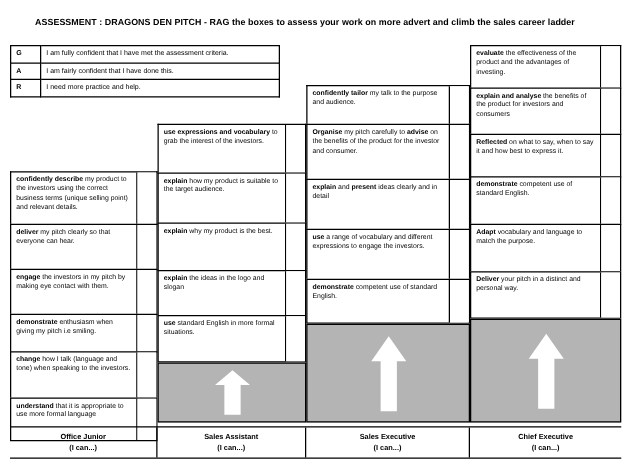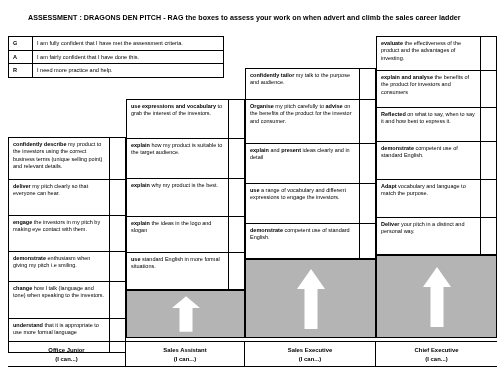--- a/index.html
+++ b/index.html
@@ -74,21 +74,21 @@
     line-height:1.45;
     padding-top:4px;
     border-right:1.6px solid #000;
   }
   .foot:last-child { border-right:none; }
   .foot span { display:block; }
 </style>
 </head>
 <body>
 
-<div id="title">ASSESSMENT :  DRAGONS DEN PITCH -   RAG the boxes to assess your work on when advert and climb the sales career ladder</div>
+<div id="title">ASSESSMENT :  DRAGONS DEN PITCH -   RAG the boxes to assess your work on more advert and climb the sales career ladder</div>
 
 <table id="rag-legend">
   <tbody>
       <tr>
         <td class="key">G</td>
         <td>I am fully confident that I have met the assessment criteria.</td>
       </tr>
       <tr>
         <td class="key">A</td>
         <td>I am fairly confident that I have done this.</td>

